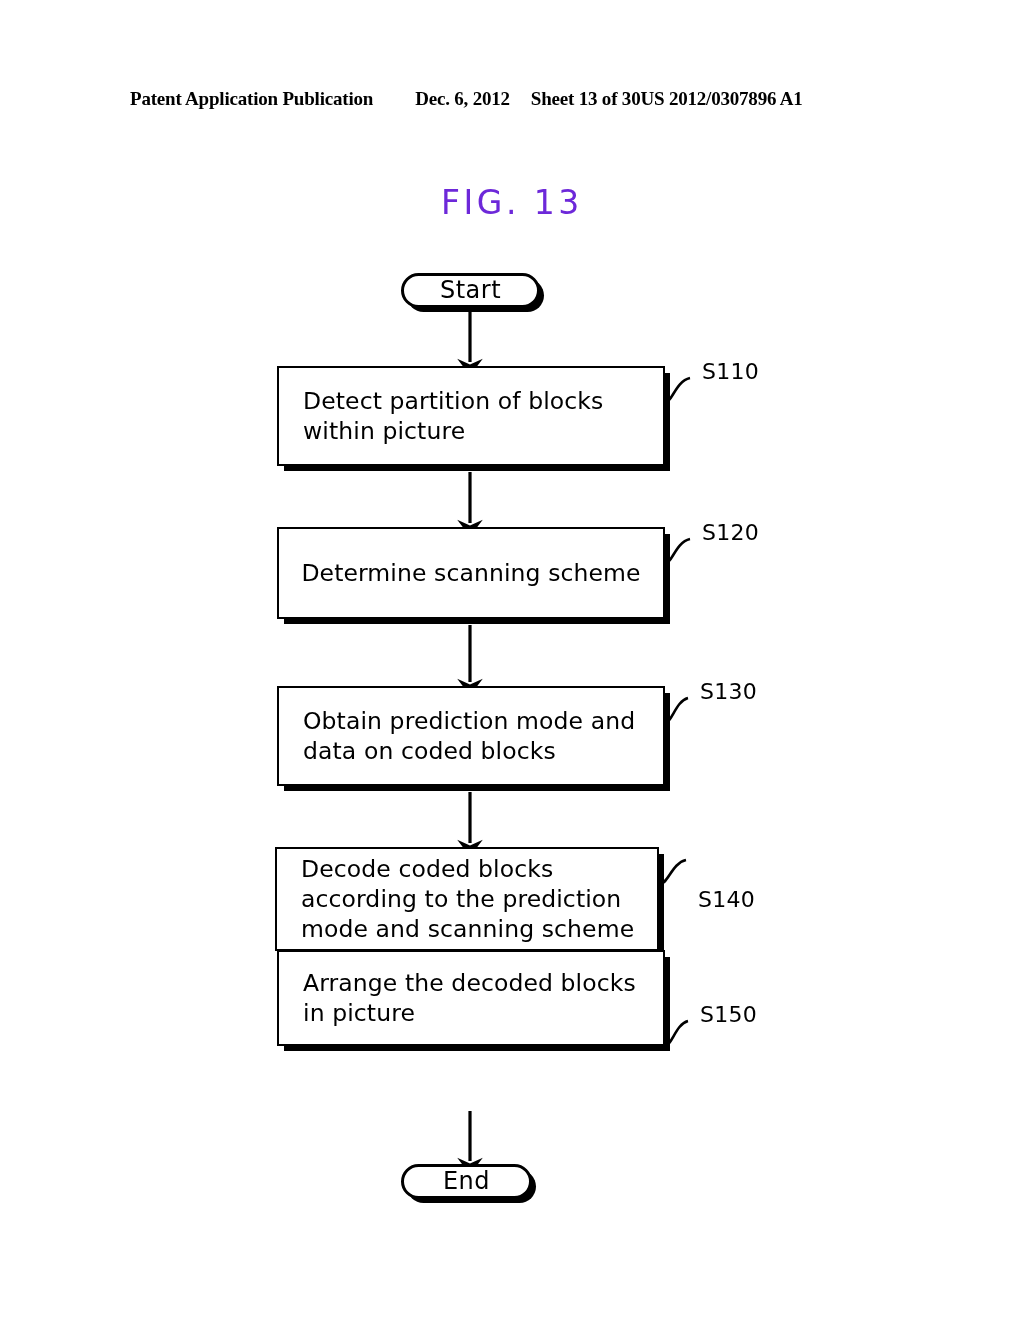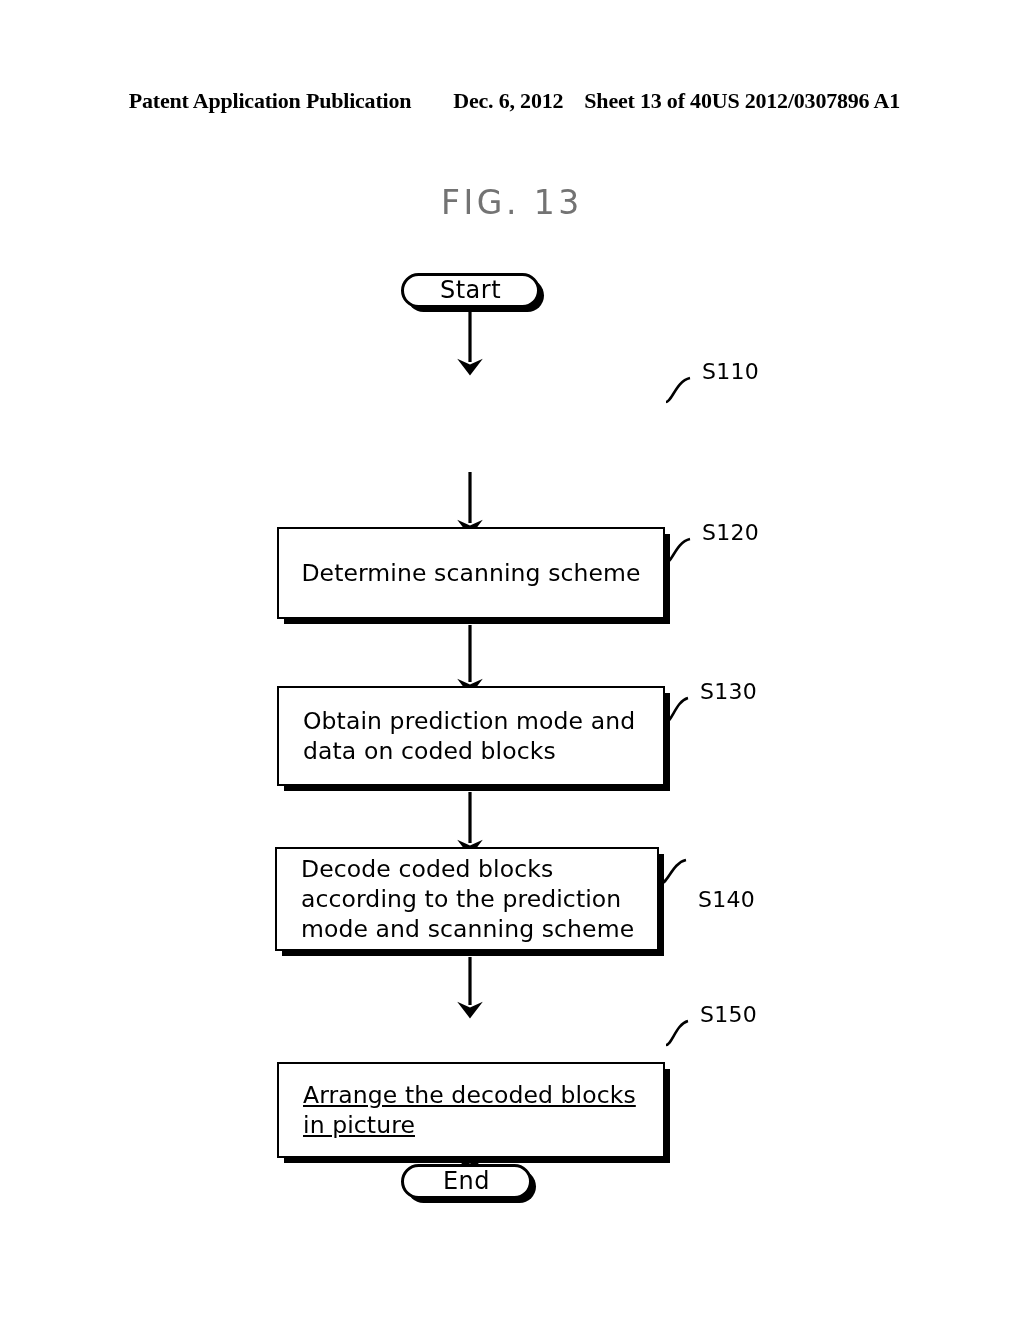--- a/index.html
+++ b/index.html
@@ -18,43 +18,42 @@
 
   
   #patent-header {
     position: absolute;
     top: 88px;
     left: 130px;
     width: 770px;
     height: 26px;
     font-family: "Liberation Serif", serif;
     font-weight: bold;
-    font-size: 22px;
+    font-size: 19px;
     letter-spacing: -0.2px;
     white-space: nowrap;
     display: flex;
     align-items: baseline;
-    justify-content: flex-end;
   }
   #patent-header .hdr-pub      { }
   #patent-header .hdr-date     { margin-left: 42px; }
   #patent-header .hdr-sheet    { margin-left: 21px; }
   #patent-header .hdr-number   { }
 
   
   #figure-title {
     position: absolute;
     top: 183px;
     left: 0;
     width: 1024px;
     text-align: center;
     font-family: "DejaVu Sans", sans-serif;
     font-size: 33px;
     letter-spacing: 3.5px;
-    color: #737373;
+    color: #6d28d9;
   }
 
   
   #flowchart {
     position: absolute;
     top: 0;
     left: 0;
     width: 1024px;
     height: 1320px;
   }
@@ -118,21 +117,21 @@
   .process-box.center-text .box-text {
     padding-left: 0;
     padding-right: 0;
     text-align: center;
   }
 
   #box-s110 { left: 277px; top: 366px;  width: 388px; height: 100px; }
   #box-s120 { left: 277px; top: 527px;  width: 388px; height: 92px;  }
   #box-s130 { left: 277px; top: 686px;  width: 388px; height: 100px; }
   #box-s140 { left: 275px; top: 847px;  width: 384px; height: 104px; }
-  #box-s150 { left: 277px; top: 1062px; width: 388px; height: 96px; text-decoration: underline;  }
+  #box-s150 { left: 277px; top: 950px; width: 388px; height: 96px;  }
 
   
   .step-label {
     position: absolute;
     font-size: 22px;
     letter-spacing: 0.3px;
     white-space: nowrap;
     z-index: 4;
   }
   #label-s110 { left: 702px; top: 359px; }
@@ -140,21 +139,21 @@
   #label-s130 { left: 700px; top: 679px; }
   #label-s140 { left: 698px; top: 887px; }
   #label-s150 { left: 700px; top: 1002px; }
 </style>
 </head>
 <body>
 
 <div id="patent-header">
   <span class="hdr-pub">Patent Application Publication</span>
   <span class="hdr-date">Dec. 6, 2012</span>
-  <span class="hdr-sheet">Sheet 13 of 40</span>
+  <span class="hdr-sheet">Sheet 13 of 30</span>
   <span class="hdr-number">US 2012/0307896 A1</span>
 </div>
 
 <div id="figure-title">FIG. 13</div>
 
 <div id="flowchart">
 
   <svg id="flow-svg" viewBox="0 0 1024 1320" xmlns="http://www.w3.org/2000/svg">
     <defs>
       <marker id="arrowhead" markerWidth="10" markerHeight="10" refX="1.2" refY="4" orient="auto" markerUnits="strokeWidth">
@@ -177,20 +176,24 @@
       <path d="M 666 722 C 672 722, 676 701, 688 698"></path>
       <path d="M 660 884 C 668 884, 672 863, 686 860"></path>
       <path d="M 666 1045 C 672 1045, 676 1024, 688 1021"></path>
     </g>
   </svg>
 
   <div class="terminator" id="node-start">
     <span>Start</span>
   </div>
 
+  <div class="process-box" id="box-s110">
+    <div class="box-text">Detect partition of blocks
+within picture</div>
+  </div>
   <div class="step-label" id="label-s110">S110</div>
 
   <div class="process-box center-text" id="box-s120">
     <div class="box-text">Determine scanning scheme</div>
   </div>
   <div class="step-label" id="label-s120">S120</div>
 
   <div class="process-box" id="box-s130">
     <div class="box-text">Obtain prediction mode and
 data on coded blocks</div>

